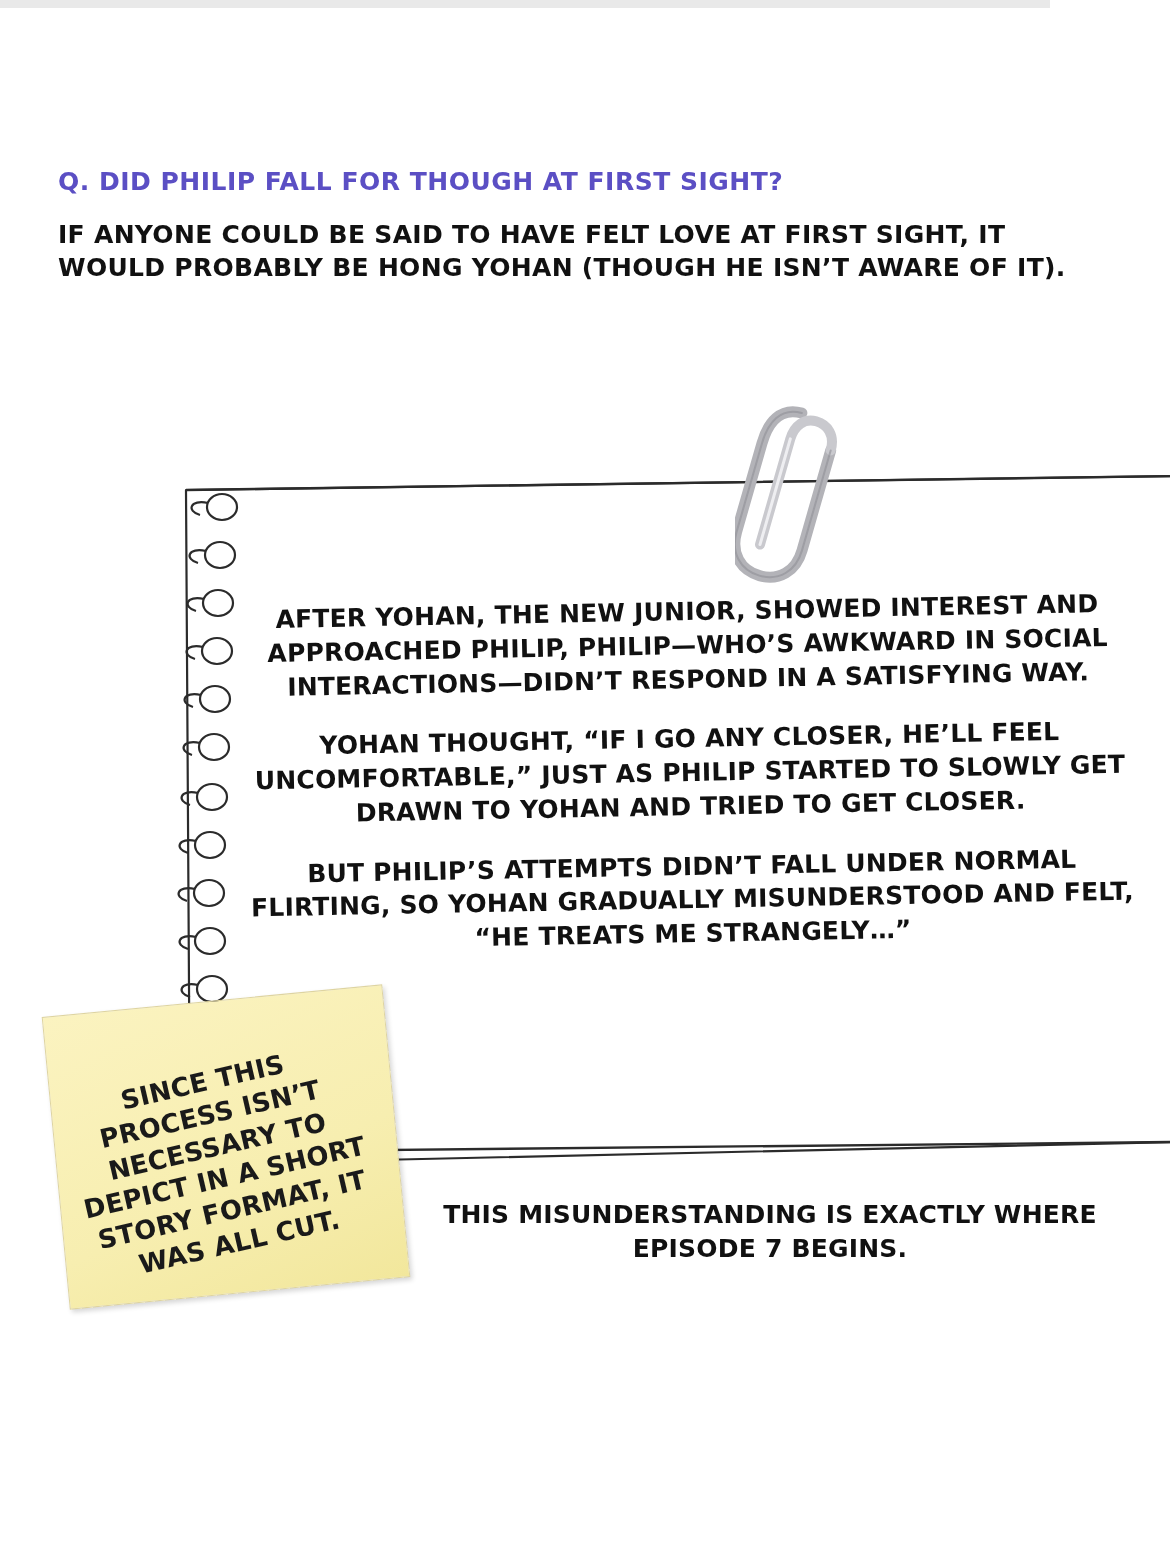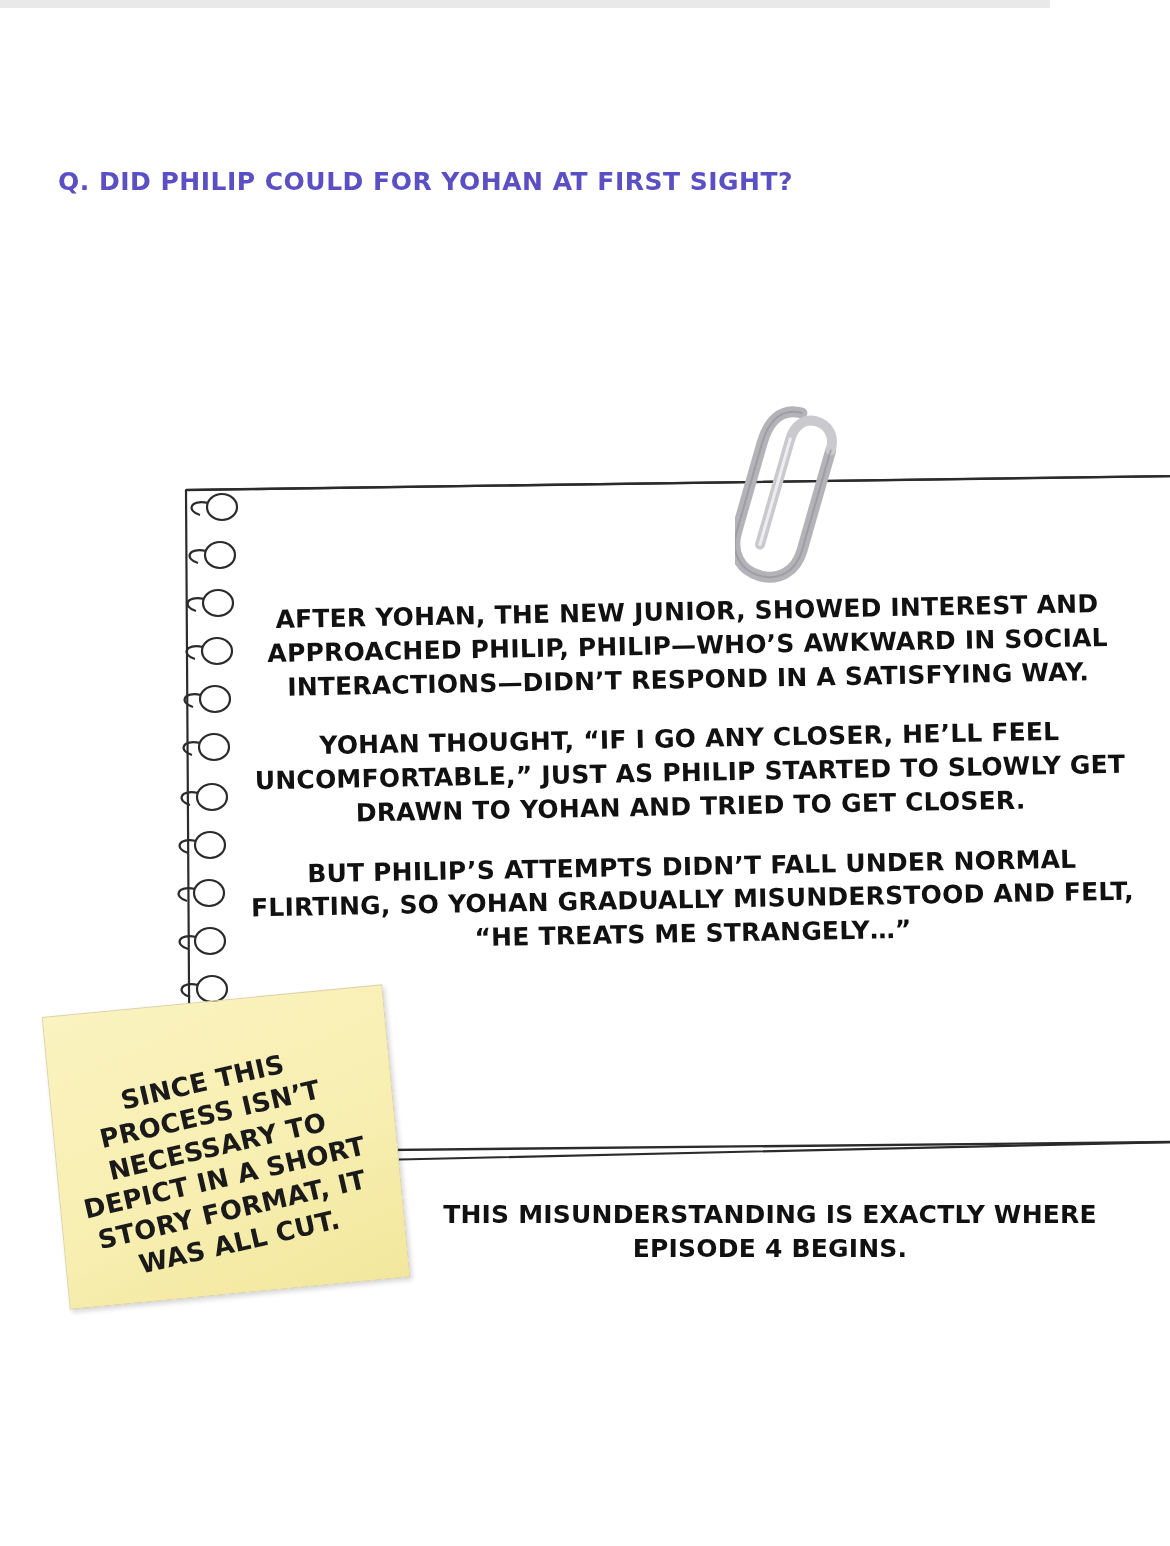--- a/index.html
+++ b/index.html
@@ -163,21 +163,22 @@
 </style>
 </head>
 <body>
 
 <div id="page">
 
   <div class="top-strip"></div>
   <div class="top-strip-right"></div>
 
   <div class="qa-block">
-    <p class="q-line">Q. DID PHILIP COULD FOR YOHAN AT FIRST SIGHT?</p>
+    <p class="q-line">Q. DID PHILIP FALL FOR THOUGH AT FIRST SIGHT?</p>
+    <p class="a-para">IF ANYONE COULD BE SAID TO HAVE FELT LOVE AT FIRST SIGHT, IT WOULD PROBABLY BE HONG YOHAN (THOUGH HE ISN’T AWARE OF IT).</p>
   </div>
 
   <div class="sheet">
     <svg class="sheet-svg" width="1000" height="700" viewBox="0 0 1000 700">
       <path d="M8 20 L998 6 L998 640 L996 672 L200 690 L12 682 Z" fill="#ffffff" stroke="#2b2b2b" stroke-width="2.2" stroke-linejoin="round"></path>
       <path d="M8 20 L998 6" fill="none" stroke="#2b2b2b" stroke-width="2.4"></path>
       <path d="M12 682 L996 672" fill="none" stroke="#2b2b2b" stroke-width="2.4"></path>
     </svg>
 
     <div class="sheet-text">
@@ -228,16 +229,16 @@
       </g>
     </svg>
   </div>
 
   <div class="sticky">
     <div class="sticky-body"></div>
     <div class="sticky-text">SINCE THIS PROCESS ISN’T NECESSARY TO DEPICT IN A SHORT STORY FORMAT, IT WAS ALL CUT.</div>
   </div>
 
   <div class="bottom-caption">
-    <p>THIS MISUNDERSTANDING IS EXACTLY WHERE EPISODE 4 BEGINS.</p>
+    <p>THIS MISUNDERSTANDING IS EXACTLY WHERE EPISODE 7 BEGINS.</p>
   </div>
 
 </div>
 
 </body></html>

